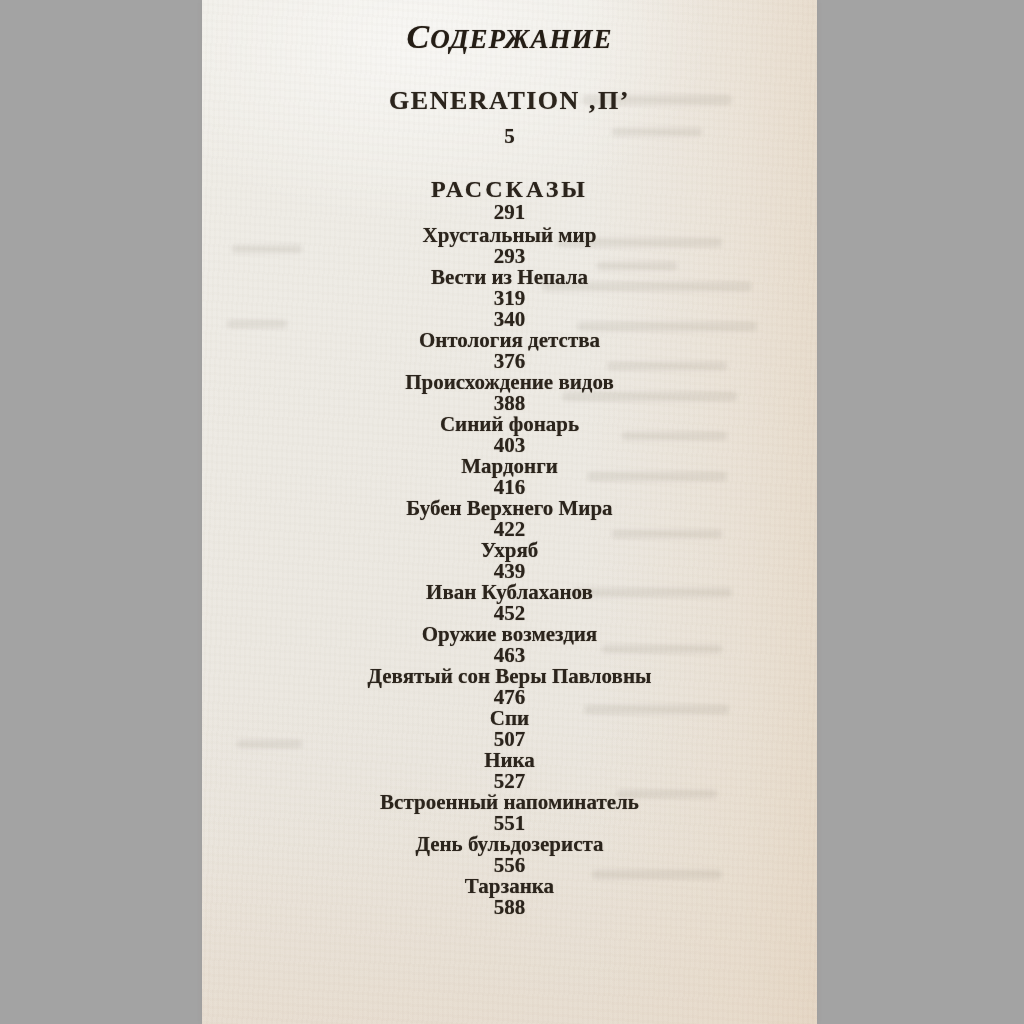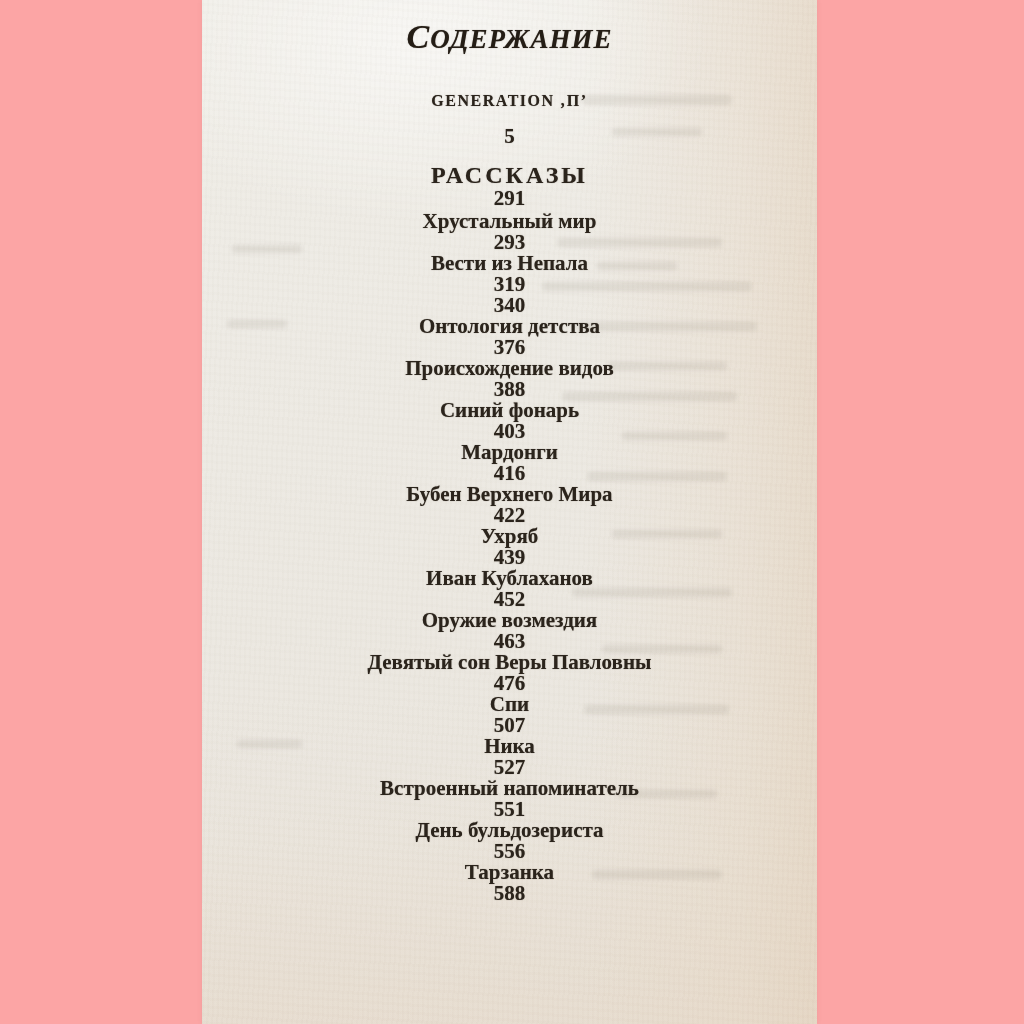--- a/index.html
+++ b/index.html
@@ -5,21 +5,21 @@
   html, body { margin: 0; padding: 0; }
   body {
     width: 1024px; height: 1024px;
     background: #ffffff;
     font-family: "Liberation Serif", "DejaVu Serif", serif;
     overflow: hidden;
     position: relative;
   }
   .canvas {
     position: absolute; inset: 0;
-    background: #fca5a5;
+    background: #a3a3a3;
     font-family: Liberation Serif, serif;
   }
   
   .photo {
     position: absolute;
     left: 202px; top: 0;
     width: 615px; height: 1024px;
     background:
       radial-gradient(ellipse 420px 260px at 35% 4%, rgba(255,255,255,0.55), rgba(255,255,255,0) 70%),
       linear-gradient(to right, rgba(233,224,212,0.0) 62%, rgba(231,215,196,0.45) 88%, rgba(228,210,189,0.62) 100%),
@@ -53,27 +53,27 @@
     margin: 20px 0 0 0;
     font-size: 27px; line-height: 34px;
     font-weight: bold; font-style: italic;
     letter-spacing: 1px;
     text-transform: uppercase;
     color: #241d15;
     text-shadow: 0 0 1px rgba(40,30,20,0.55);
   }
   .toc-heading::first-letter { font-size: 34px; }
   .section-label {
-    font-size: 16px; line-height: 22px;
+    font-size: 26px; line-height: 22px;
     font-weight: bold;
     letter-spacing: 1.5px;
     text-shadow: 0 0 1px rgba(40,30,20,0.5);
   }
   .section-label.generation { margin-top: 34px; }
-  .section-label.stories { margin-top: 16px; font-size: 24px; line-height: 25px; letter-spacing: 3px; }
+  .section-label.stories { margin-top: 30px; font-size: 24px; line-height: 25px; letter-spacing: 3px; }
   .section-page {
     font-size: 21px; line-height: 21px;
     font-weight: bold;
     text-shadow: 0 0 1px rgba(40,30,20,0.5);
   }
   .section-page.generation-page { margin-top: 14px; }
   .section-page.stories-page { }
   .entries {
     margin-top: 2px;
     display: flex; flex-direction: column; align-items: center;

